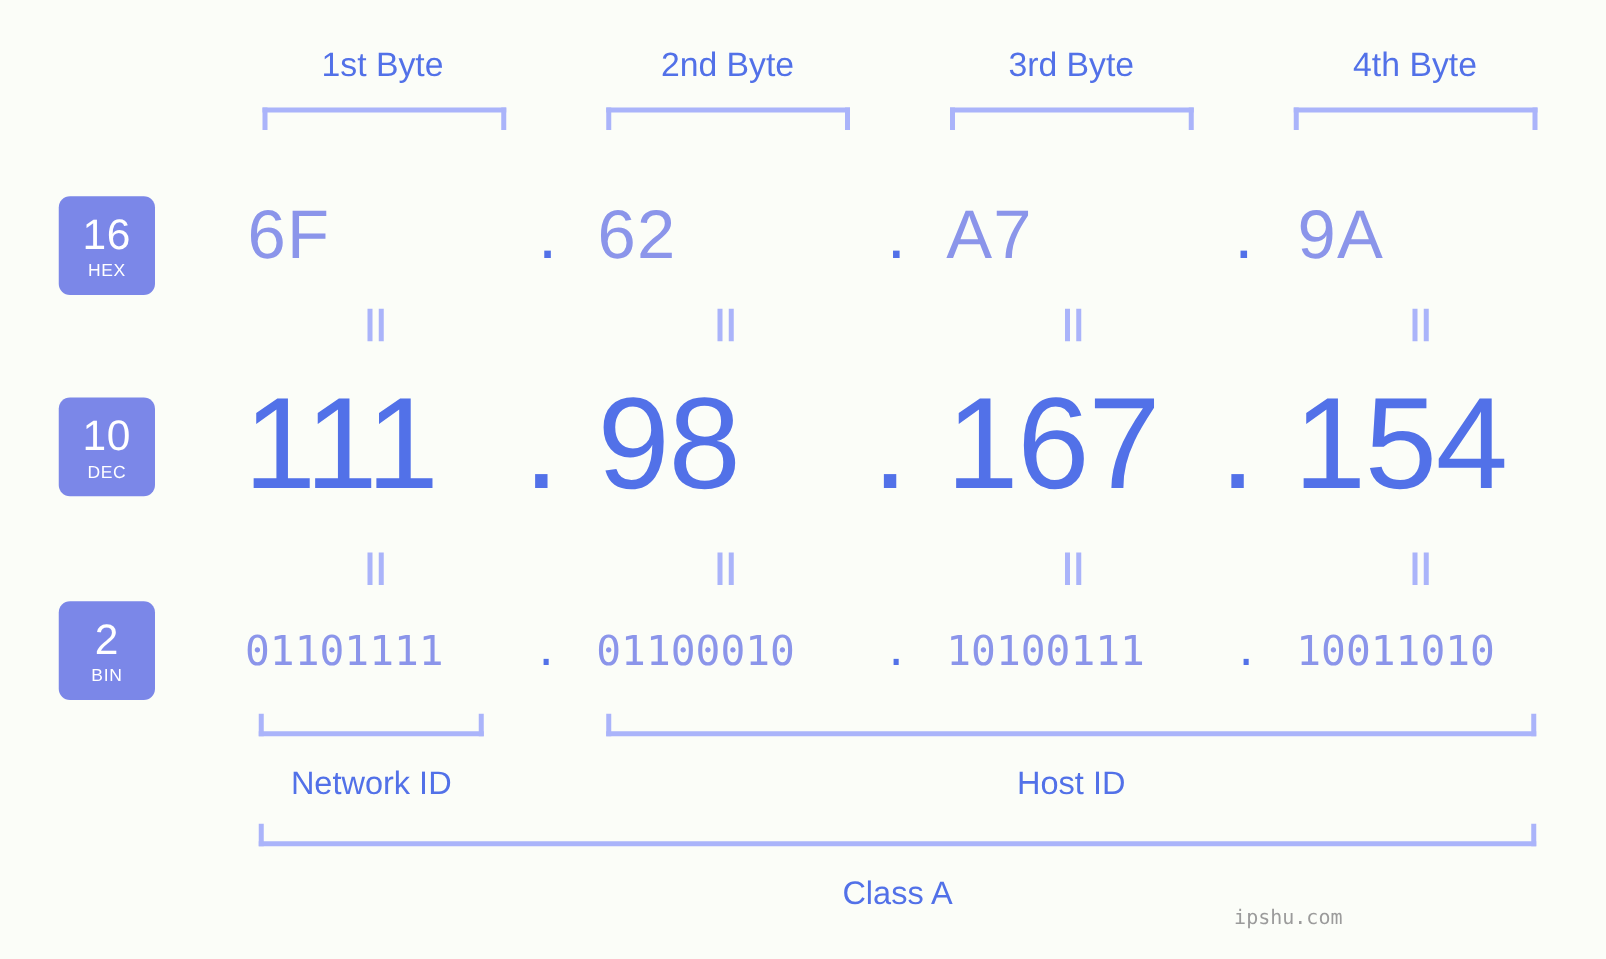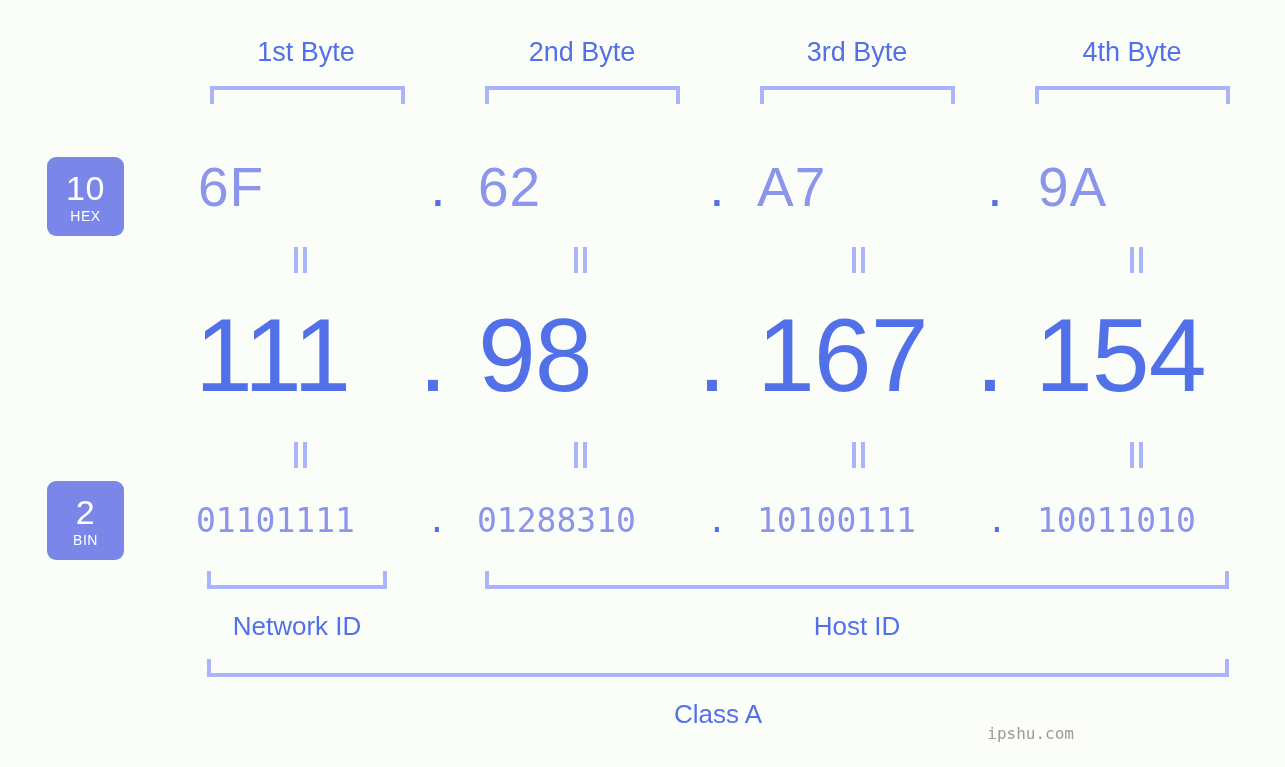--- a/index.html
+++ b/index.html
@@ -155,21 +155,21 @@
   <div class="byte-label" style="left:484px;">2nd Byte</div>
   <div class="byte-label" style="left:759px;">3rd Byte</div>
   <div class="byte-label" style="left:1034px;">4th Byte</div>
 
   <div class="bracket down" style="left:210px;  top:86px; width:195px;"></div>
   <div class="bracket down" style="left:485px;  top:86px; width:195px;"></div>
   <div class="bracket down" style="left:760px;  top:86px; width:195px;"></div>
   <div class="bracket down" style="left:1035px; top:86px; width:195px;"></div>
 
   <div class="badge" style="top:157px;">
-    <span class="num">10</span>
+    <span class="num">16</span>
     <span class="name">HEX</span>
   </div>
 
   <div class="row-hex">
     <div class="cell" style="left:198px; top:157px;">6F</div>
     <div class="cell" style="left:478px; top:157px;">62</div>
     <div class="cell" style="left:757px; top:157px;">A7</div>
     <div class="cell" style="left:1038px; top:157px;">9A</div>
     <div class="dot dot-hex" style="left:418px; top:157px;">.</div>
     <div class="dot dot-hex" style="left:697px; top:157px;">.</div>
@@ -186,20 +186,24 @@
     </div>
   <div class="eq" style="left:846px;  top:247px;">
       <i></i>
       <i></i>
     </div>
   <div class="eq" style="left:1124px; top:247px;">
       <i></i>
       <i></i>
     </div>
 
+  <div class="badge" style="top:318px;">
+    <span class="num">10</span>
+    <span class="name">DEC</span>
+  </div>
 
   <div class="row-dec">
     <div class="cell" style="left:195px; top:300px;">111</div>
     <div class="cell" style="left:478px; top:300px;">98</div>
     <div class="cell" style="left:757px; top:300px;">167</div>
     <div class="cell" style="left:1035px; top:300px;">154</div>
     <div class="dot dot-dec" style="left:413px; top:300px;">.</div>
     <div class="dot dot-dec" style="left:692px; top:300px;">.</div>
     <div class="dot dot-dec" style="left:970px; top:300px;">.</div>
   </div>
@@ -221,21 +225,21 @@
       <i></i>
     </div>
 
   <div class="badge" style="top:481px;">
     <span class="num">2</span>
     <span class="name">BIN</span>
   </div>
 
   <div class="row-bin">
     <div class="cell" style="left:196px; top:501px;">01101111</div>
-    <div class="cell" style="left:477px; top:501px;">01288310</div>
+    <div class="cell" style="left:477px; top:501px;">01100010</div>
     <div class="cell" style="left:757px; top:501px;">10100111</div>
     <div class="cell" style="left:1037px; top:501px;">10011010</div>
     <div class="dot dot-bin" style="left:417px; top:501px;">.</div>
     <div class="dot dot-bin" style="left:697px; top:501px;">.</div>
     <div class="dot dot-bin" style="left:977px; top:501px;">.</div>
   </div>
 
   <div class="bracket up" style="left:207px; top:571px; width:180px;"></div>
   <div class="bracket up" style="left:485px; top:571px; width:744px;"></div>
 

